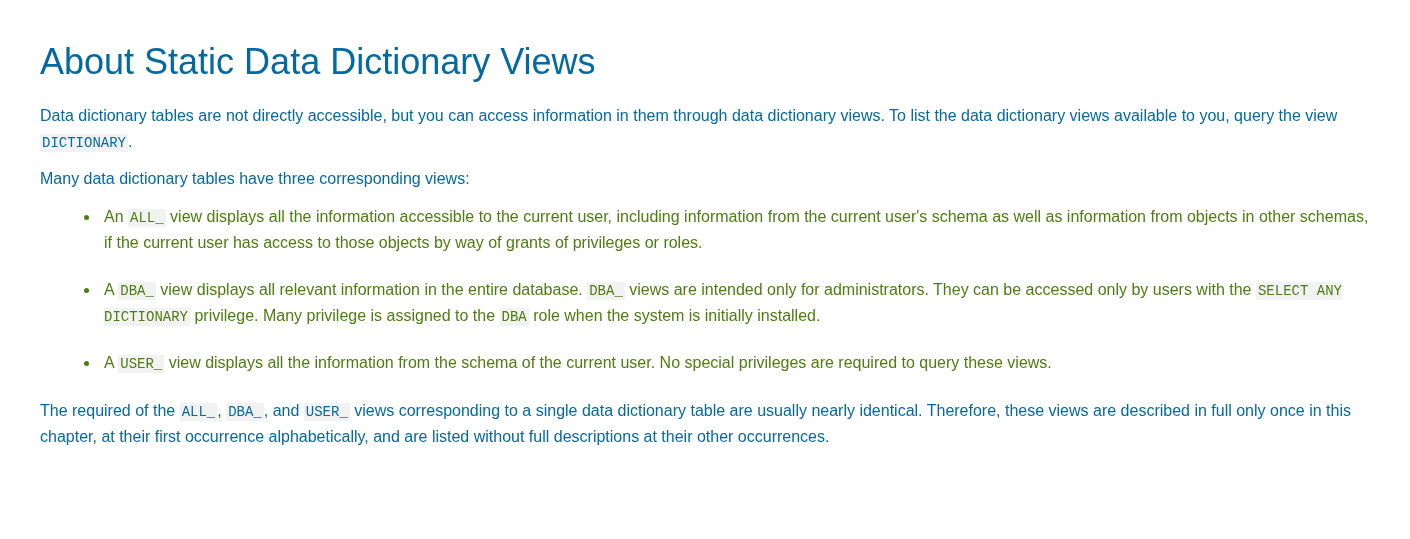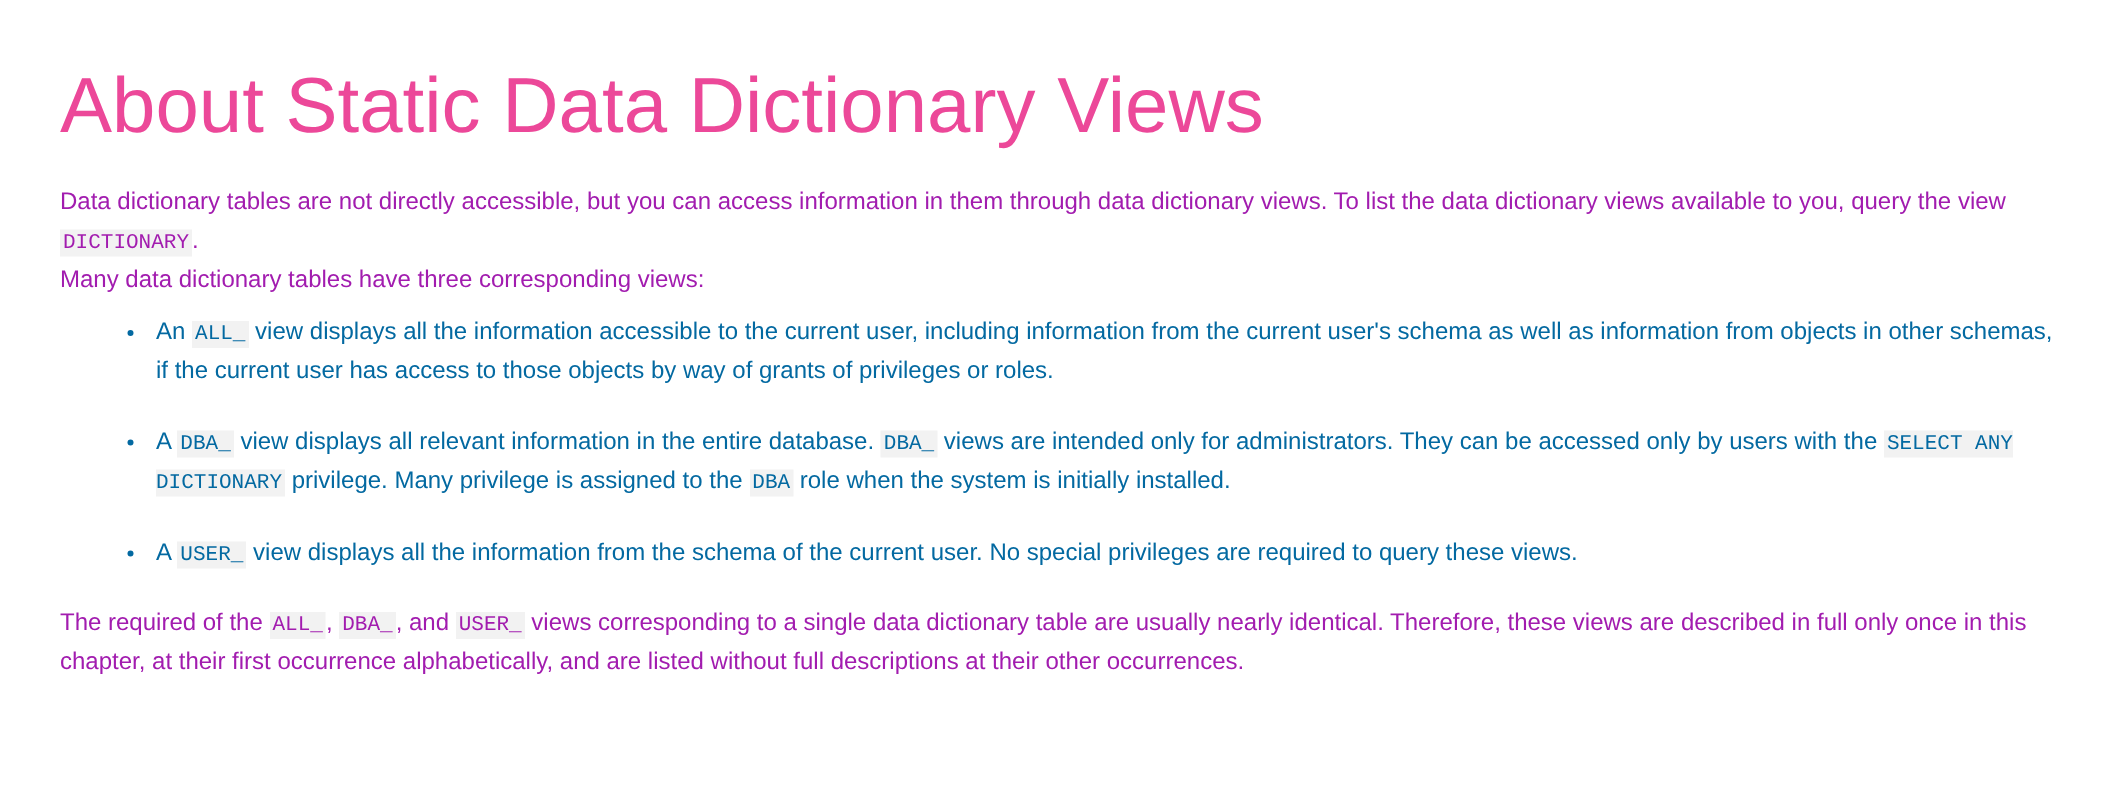--- a/index.html
+++ b/index.html
@@ -6,36 +6,36 @@
       font-family: -apple-system, BlinkMacSystemFont, "Segoe UI", Helvetica, Arial, sans-serif;
       color: #333;
       margin: 0;
       padding: 40px;
       font-size: 16px;
       line-height: 1.6;
       background: #fff;
     }
     h1 {
       font-weight: 400;
-      font-size: 52px;
-      color: #ec4899;
+      font-size: 36px;
+      color: #0369a1;
       margin: 0 0 20px 0;
       line-height: 1.2;
     }
     p {
-      margin: 0 0;
-      color: #a21caf;
+      margin: 12px 0;
+      color: #0369a1;
     }
     ul {
       margin: 10px 0;
       padding-left: 60px;
     }
     li {
       margin: 0 0 22px 0;
-      color: #0369a1;
+      color: #4d7c0f;
       padding-left: 4px;
     }
     code {
       font-family: "Courier New", Courier, monospace;
       font-size: 14px;
       background-color: #f2f2f2;
       padding: 1px 2px;
       border-radius: 0;
     }
   </style>

